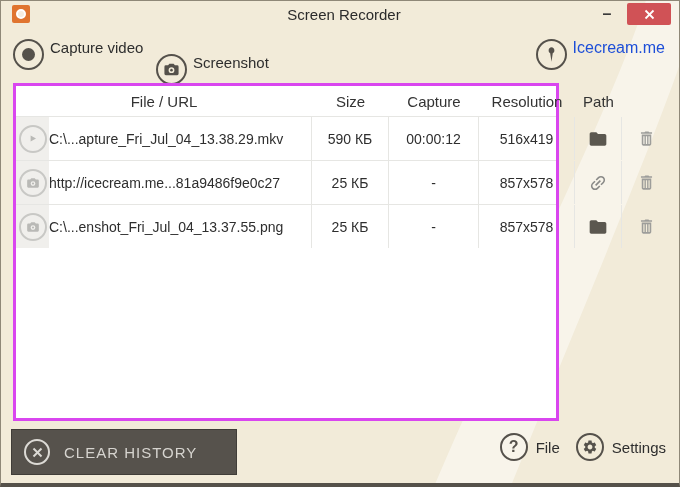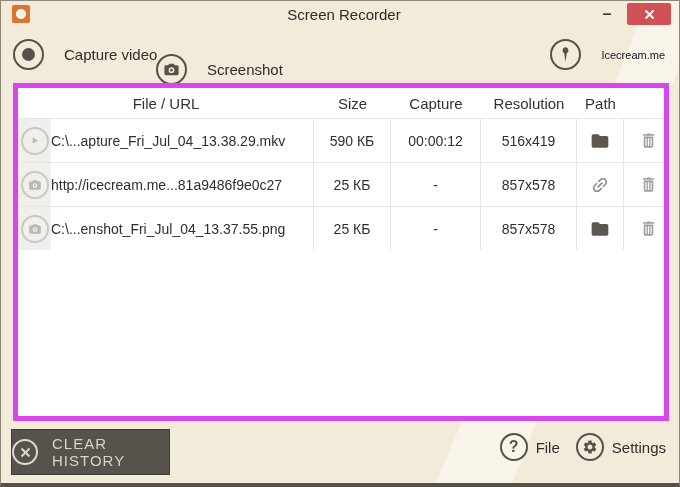--- a/index.html
+++ b/index.html
@@ -31,35 +31,35 @@
     font-size:16px; font-weight:bold; color:#3a3a3a; cursor:default;
   }
   .close-btn {
     position:absolute; right:12px; top:2px; width:44px; height:22px;
     background:#d05256; border-radius:2px;
     display:flex; align-items:center; justify-content:center;
   }
 
   
   .toolbar { position:absolute; left:0; top:26px; width:100%; height:56px; }
-  .tool { position:absolute; display:flex; align-items:center; gap:20px; }
+  .tool { position:absolute; display:flex; gap:6px; }
   .circle {
     border-radius:50%; display:flex; align-items:center; justify-content:center; flex:none;
   }
   .c-dark { border:2px solid #55514b; color:#55514b; }
   .c-mute { border:2px solid #c8c8c5; color:#b9b9b6; }
   .c30 { width:31px; height:31px; }
   .c28 { width:28px; height:28px; }
   .tool-label { font-size:15px; color:#2e2e2e; }
-  .brand-label { font-size:11px; color:#0f172a; }
+  .brand-label { font-size:16px; color:#1d4ed8; }
 
   
   .table {
-    position:absolute; left:12px; top:82px; width:656px; height:338px;
-    background:#ffffff; border:5px solid #d946ef;
+    position:absolute; left:12px; top:82px; width:546px; height:338px;
+    background:#ffffff; border:3px solid #d946ef;
   }
   .thead {
     display:grid; grid-template-columns:296px 77px 90px 96px 47px 48px;
     height:30px; align-items:center;
   }
   .thead .th { text-align:center; font-size:15px; color:#333333; }
   .trow {
     display:grid; grid-template-columns:33px 263px 77px 90px 96px 47px 48px;
     height:44px; border-top:1px solid #e6e6e3;
   }
@@ -67,23 +67,23 @@
   .td:last-child { border-right:none; }
   .td-icon { background:#f0efec; border-right:none; }
   .td-file { justify-content:flex-start; padding-left:0; }
   .folder-ic { color:#5b574f; }
   .link-ic { color:#8a8a88; }
   .trash-ic { color:#9d9d9a; }
 
   
   .footer { position:absolute; left:0; bottom:0; width:100%; height:63px; }
   .clear-btn {
-    position:absolute; left:10px; top:9px; width:159px; height:46px;
+    position:absolute; left:10px; top:9px; width:226px; height:46px;
     background:#56524c; border:1px solid #403d38;
-    display:flex; align-items:center; gap:14px; padding-left:0;
+    display:flex; align-items:center; gap:14px; padding-left:12px;
     cursor:default;
   }
   .clear-circle {
     width:26px; height:26px; border:2px solid #dcdad5; border-radius:50%;
     display:flex; align-items:center; justify-content:center; color:#dcdad5; flex:none;
   }
   .clear-label { font-size:15px; letter-spacing:1px; color:#d6d4cf; }
   .footer-right { position:absolute; right:13px; top:13px; display:flex; align-items:center; gap:16px; }
   .foot-tool { display:flex; align-items:center; gap:8px; }
   .qmark { font-size:16px; font-weight:bold; color:#55514b; }

